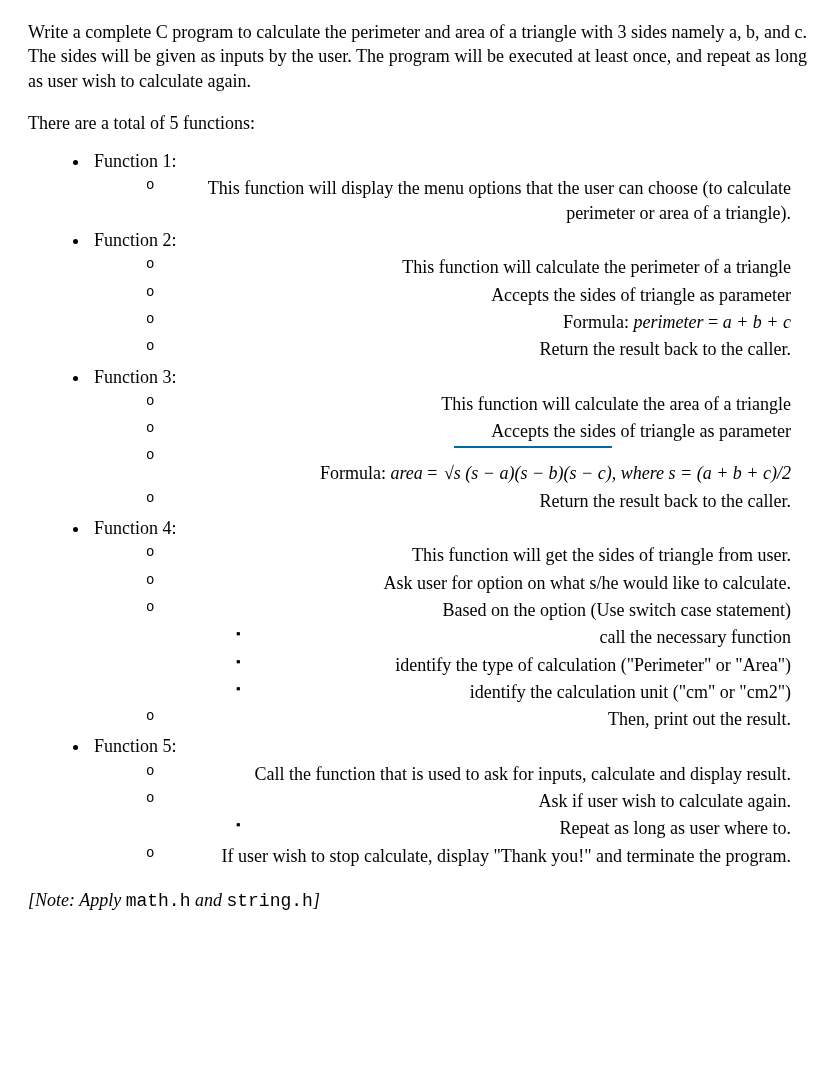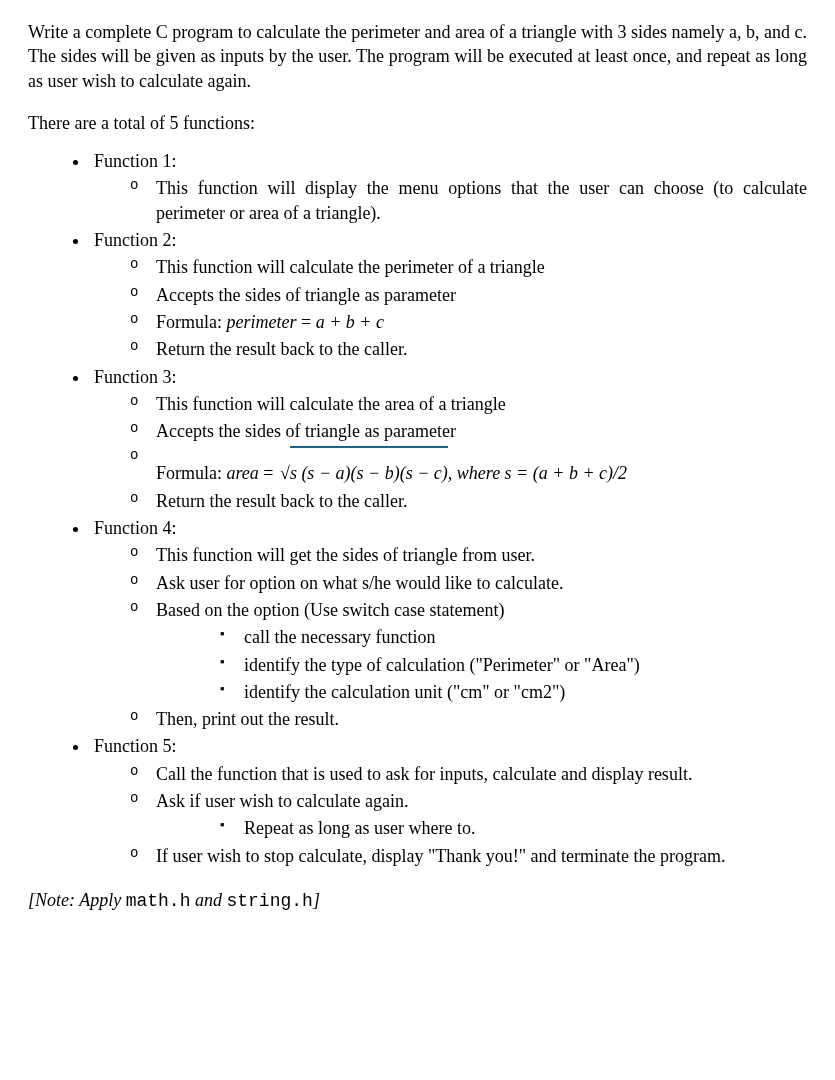--- a/index.html
+++ b/index.html
@@ -25,26 +25,27 @@
     padding-left: 62px;
     margin: 0;
   }
   ul.level1 > li {
     margin: 3px 0;
     padding-left: 4px;
   }
   ul.level2 {
     list-style-type: none;
     padding-left: 36px;
-    margin: 2px 0;
+    margin: 2px 16px;
   }
   ul.level2 > li {
     position: relative;
     padding-left: 26px;
     margin: 3px 0;
+    text-align: right;
   }
   ul.level2 > li::before {
     content: "o";
     position: absolute;
     left: 0;
     top: 0;
     font-family: "Courier New", monospace;
     font-size: 14px;
   }
   ul.level3 {

